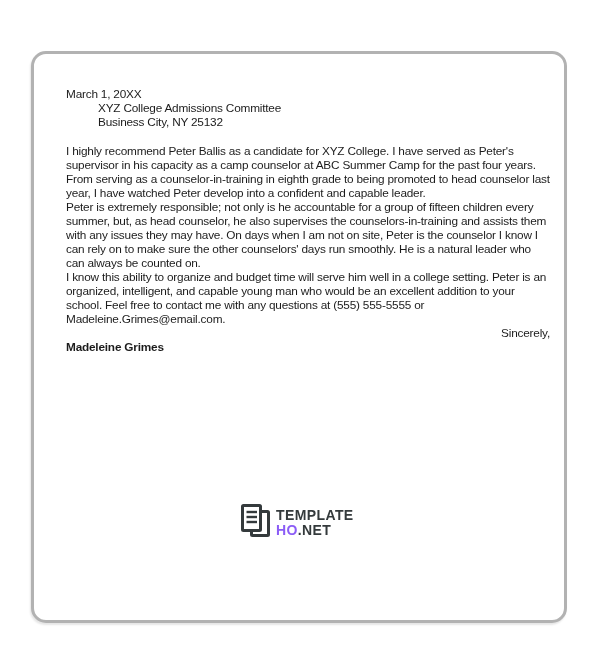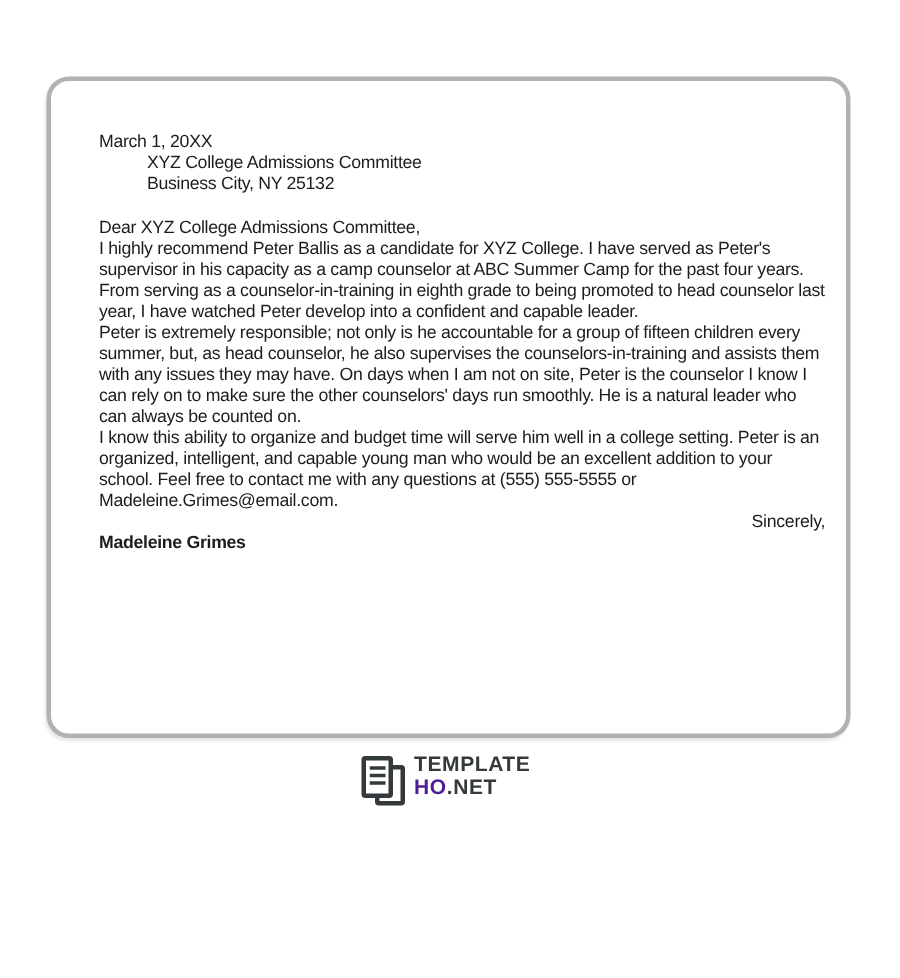--- a/index.html
+++ b/index.html
@@ -13,21 +13,21 @@
     width: 600px;
     height: 652px;
     background: #ffffff;
     overflow: hidden;
   }
   .letter-page {
     position: absolute;
     left: 31px;
     top: 51px;
     width: 536px;
-    height: 441px;
+    height: 572px;
     box-sizing: border-box;
     background: #ffffff;
     border: 3px solid #b2b2b2;
     border-radius: 15px;
     box-shadow: -1px 2px 2px rgba(0,0,0,0.10);
     padding: 33px 14px 0 32px;
     color: #1c1c1c;
     font-size: 11.8px;
     line-height: 14px;
     letter-spacing: -0.2px;
@@ -40,52 +40,51 @@
   .para            { margin-bottom: 12px; white-space: pre-line; max-width: 494px; }
   .para-last       { margin-bottom: 15px; }
   .closing         { margin-bottom: 27px; text-align: right; }
   .signature       { margin-bottom: 0; font-weight: bold; }
 
   .watermark {
     position: absolute;
     left: 206px;
     top: 448px;
     display: flex;
-    align-items: flex-start;
+    align-items: center;
     gap: 3px;
     user-select: none;
   }
   .wm-icon { display: block; margin-top: 1px; }
   .wm-text {
     display: flex;
     flex-direction: column;
     font-weight: bold;
     font-size: 14px;
     line-height: 15px;
     letter-spacing: 0.4px;
     font-family: "Liberation Sans", sans-serif;
   }
   .wm-line1 { color: #343a3c; }
   .wm-line2 { color: #343a3c; }
-  .wm-accent { color: #4c1d95; }
+  .wm-accent { color: #8b5cf6; }
 </style>
 </head>
 <body>
 
 <div class="canvas">
   <div class="letter-page">
 
     <p class="date">March 1, 20XX</p>
 
     <div class="recipient">
       <p>XYZ College Admissions Committee</p>
       <p>Business City, NY 25132</p>
     </div>
 
-    <p class="salutation">Dear XYZ College Admissions Committee,</p>
 
     <p class="para">I highly recommend Peter Ballis as a candidate for XYZ College. I have served as Peter's supervisor in his capacity as a camp counselor at ABC Summer Camp for the past four years.
 From serving as a counselor-in-training in eighth grade to being promoted to head counselor last year, I have watched Peter develop into a confident and capable leader.</p>
     <p class="para">Peter is extremely responsible; not only is he accountable for a group of fifteen children every summer, but, as head counselor, he also supervises the counselors-in-training and assists them with any issues they may have. On days when I am not on site, Peter is the counselor I know I can rely on to make sure the other counselors' days run smoothly. He is a natural leader who can always be counted on.</p>
     <p class="para para-last">I know this ability to organize and budget time will serve him well in a college setting. Peter is an organized, intelligent, and capable young man who would be an excellent addition to your school. Feel free to contact me with any questions at (555) 555-5555 or Madeleine.Grimes@email.com.</p>
 
     <p class="closing">Sincerely,</p>
     <p class="signature">Madeleine Grimes</p>
 
     <div class="watermark">

